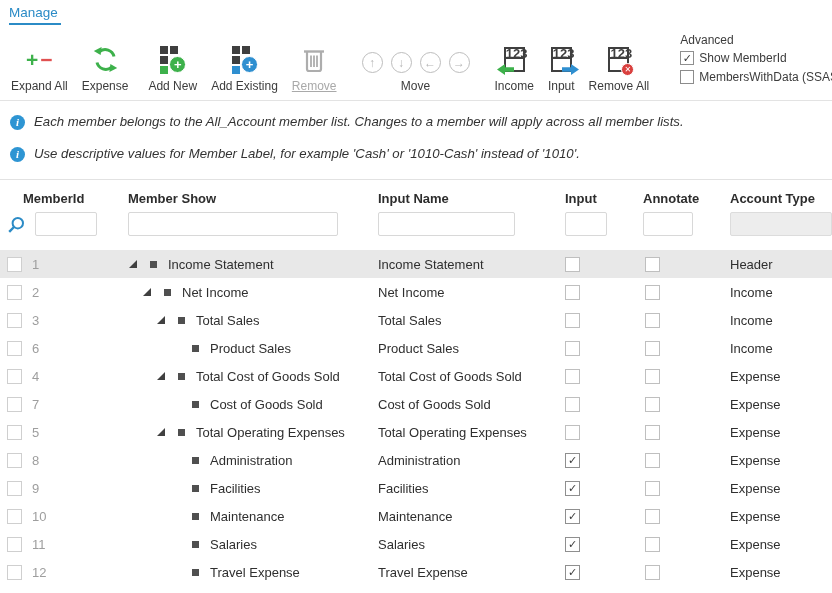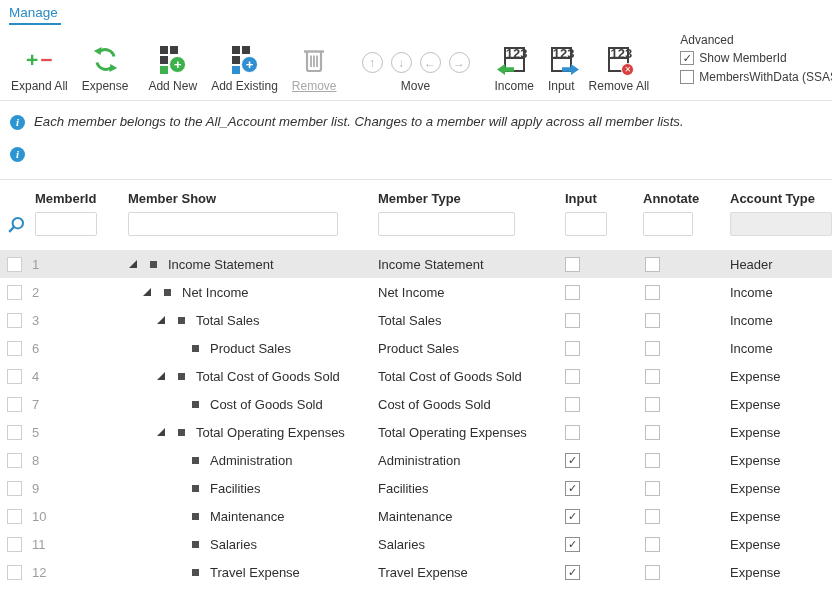--- a/index.html
+++ b/index.html
@@ -238,33 +238,34 @@
   </div>
 </div>
 
 <div class="info-section">
   <div class="info-line">
     <span class="info-icon">i</span>
     <span>Each member belongs to the All_Account member list. Changes to a member will apply across all member lists.</span>
   </div>
   <div class="info-line">
     <span class="info-icon">i</span>
+    <span>Use descriptive values for Member Label, for example 'Cash' or '1010-Cash' instead of '1010'.</span>
   </div>
 </div>
 
 <div class="grid-head">
   <span class="search-ico">
     <svg width="18" height="18" viewBox="0 0 18 18">
       <circle cx="10.8" cy="7.2" r="5.2" fill="none" stroke="#2b8bc6" stroke-width="2"></circle>
       <line x1="7" y1="11" x2="2.2" y2="15.8" stroke="#2b8bc6" stroke-width="2.4"></line>
     </svg>
   </span>
-  <span class="gh-label" style="left:35px">MemberId</span>
+  <span class="gh-label" style="left:23px">MemberId</span>
   <span class="gh-label" style="left:128px">Member Show</span>
-  <span class="gh-label" style="left:378px">Member Type</span>
+  <span class="gh-label" style="left:378px">Input Name</span>
   <span class="gh-label" style="left:565px">Input</span>
   <span class="gh-label" style="left:643px">Annotate</span>
   <span class="gh-label" style="left:730px">Account Type</span>
 
   <input class="gh-filter" style="left: 35px; width: 62px;" value="">
   <input class="gh-filter" style="left: 128px; width: 210px;" value="">
   <input class="gh-filter" style="left: 378px; width: 137px;" value="">
   <input class="gh-filter" style="left: 565px; width: 42px;" value="">
   <input class="gh-filter" style="left: 643px; width: 50px;" value="">
   <input class="gh-filter dis" style="left: 730px; width: 102px;" disabled="" value="">

